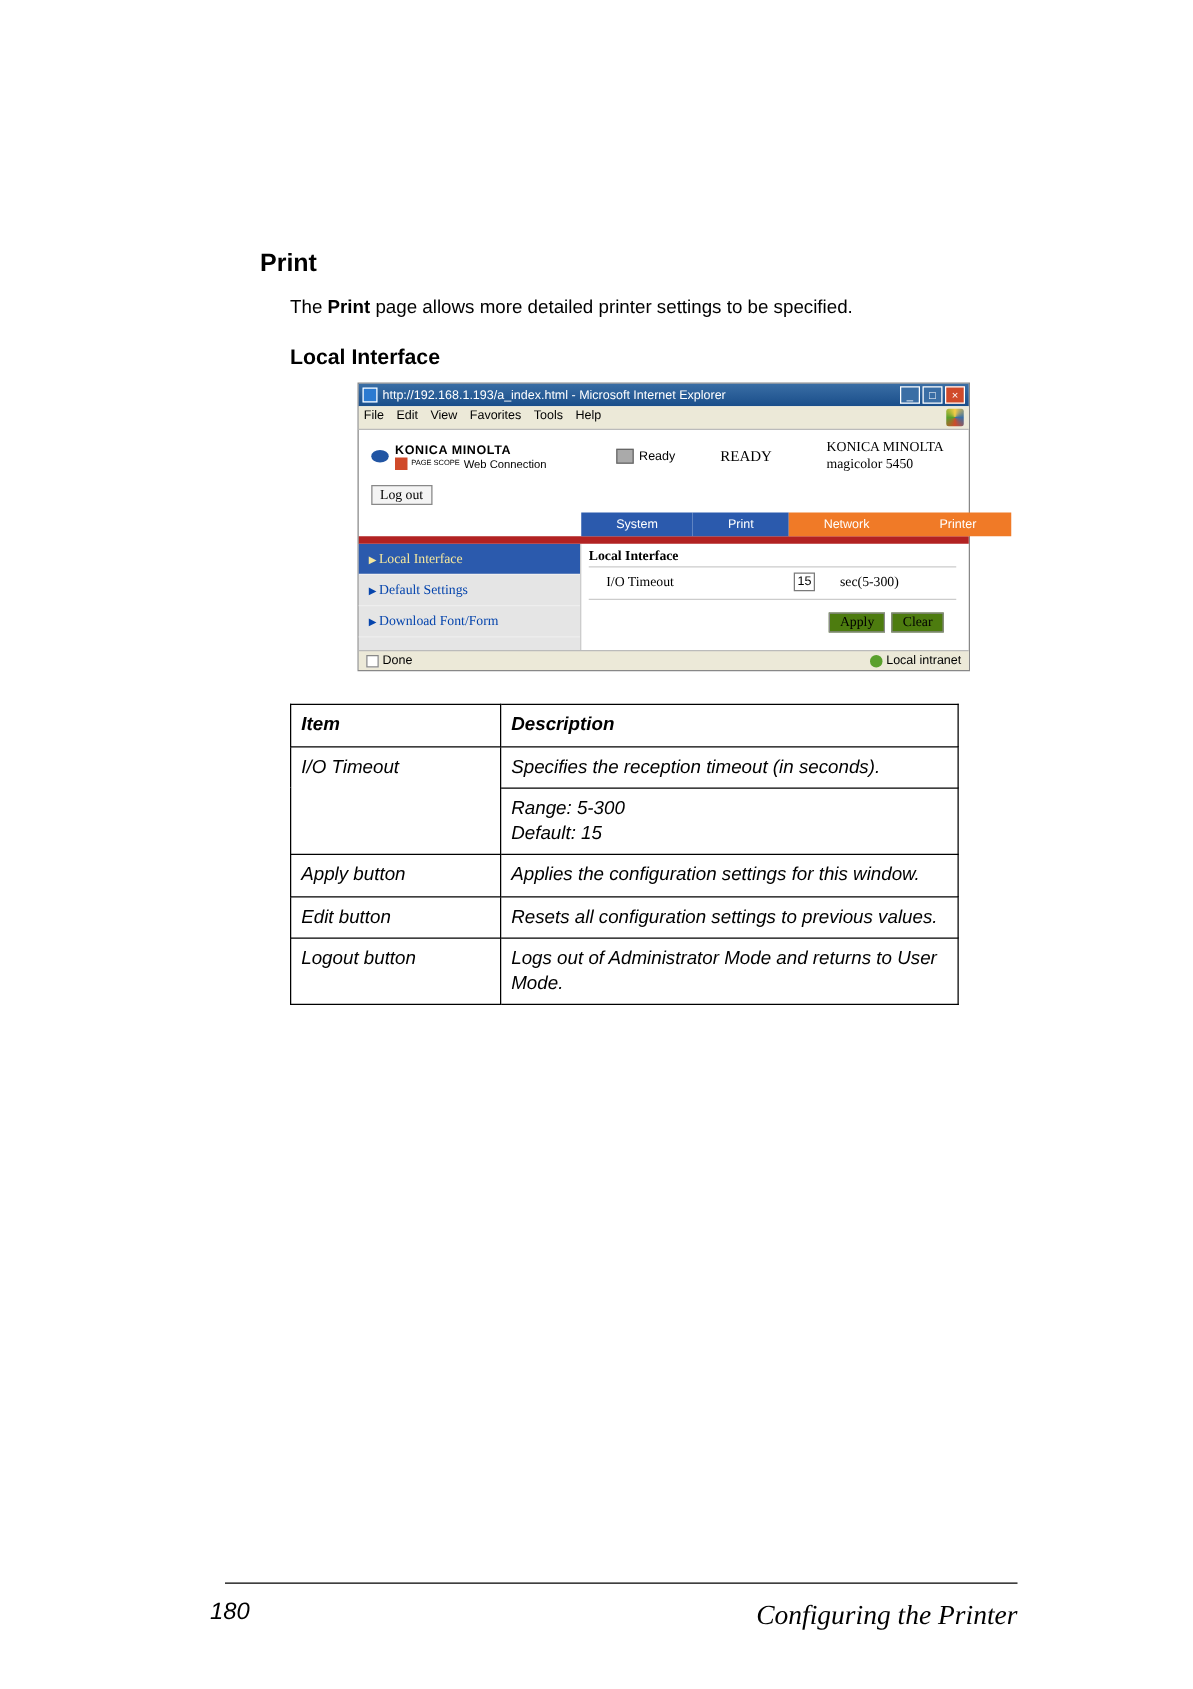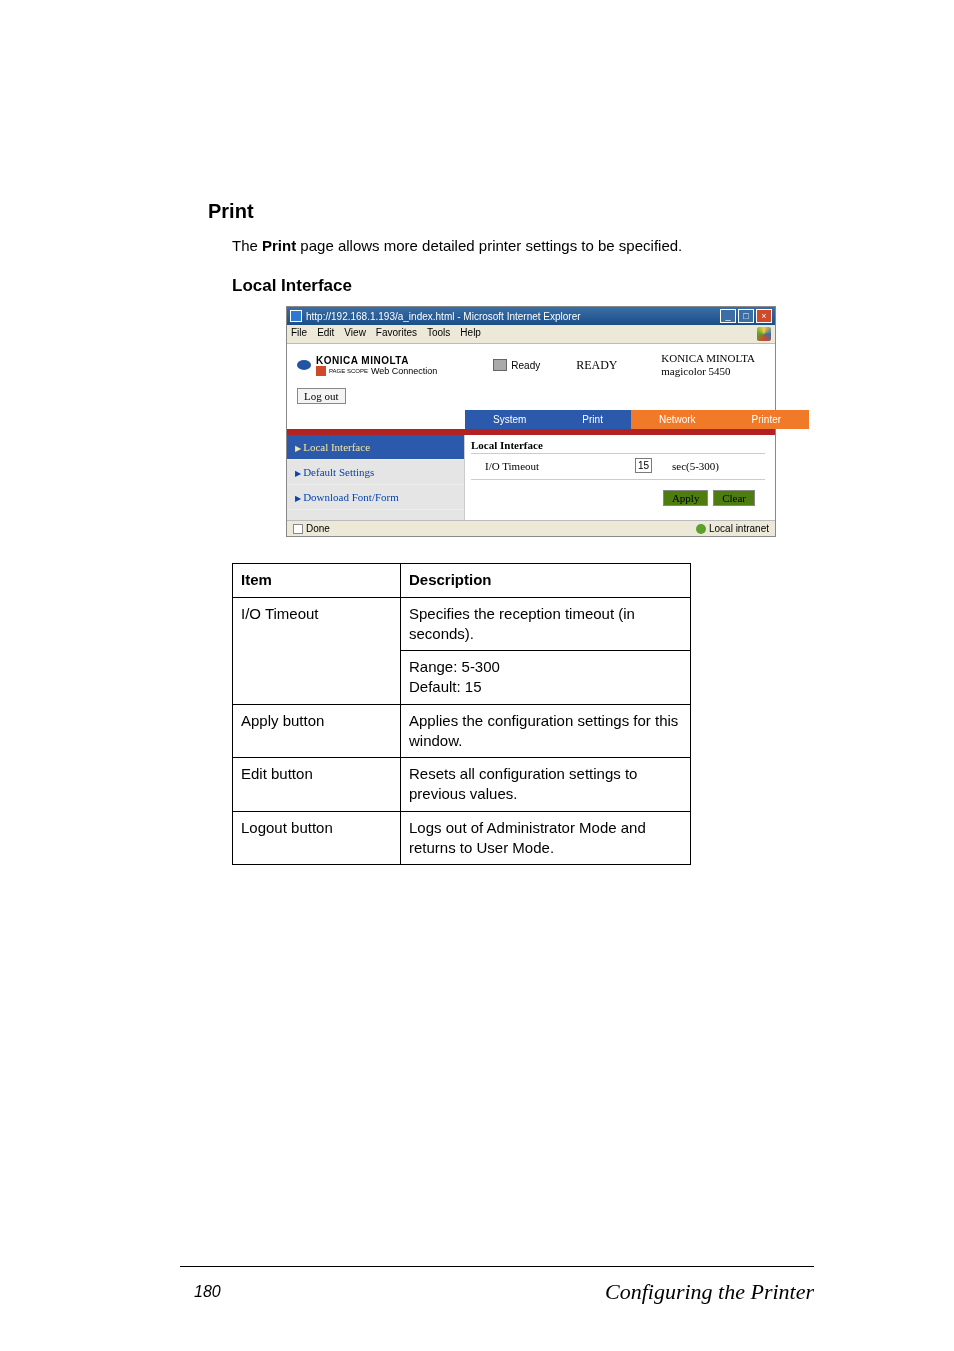--- a/index.html
+++ b/index.html
@@ -98,35 +98,35 @@
   .bot-btns { text-align:right; padding:10px 10px 8px 0; border-top:1px solid #ccc; margin-top:6px;}
   .bot-btns button { font-family:'Times New Roman',serif; font-size:11px; border:1px solid #888; background:#4d7c0f; padding:1px 8px; margin-left:2px;}
   .statusbar { display:flex; justify-content:space-between; align-items:flex-end; background:#ece9d8; border-top:1px solid #bbb; padding:2px 6px; font-size:10px; }
   .status-intranet { display:flex; align-items:center; gap:3px;}
   .globe { width:10px; height:10px; background:#5aa02c; border-radius:50%;}
   .done-sq { width:10px;height:10px;background:#fff;border:1px solid #888;margin-right:3px;}
   
   .desc { font-size:15px; margin:0 0 12px 52px; line-height:1.35; max-width:560px;}
   
   table.items {
-    margin-left:52px; border-collapse:collapse; width:459px; font-size:15px;
+    margin-left:52px; border-collapse:collapse; width:535px; font-size:15px;font-style:italic;
   }
   table.items th, table.items td {
     border:1px solid #000; padding:6px 8px; text-align:left; vertical-align:top; line-height:1.35;
   }
   table.items th { font-weight:bold; }
   .col-item { width:168px; }
   
   .footer-rule {
     position:absolute; left:180px; right:140px; bottom:84px;
     border-top:1px solid #000;
   }
   .page-num {
-    position:absolute; left:194px; bottom:50px;
-    font-style:italic; font-size:16px;
+    position:absolute; left:168px; bottom:50px;
+    font-style:italic; font-size:19px;
   }
   .foot-title {
     position:absolute; right:140px; bottom:46px;
     font-style:italic; font-size:22px;
     font-family: 'Times New Roman', serif;
   }
 </style>
 </head>
 <body>
 

